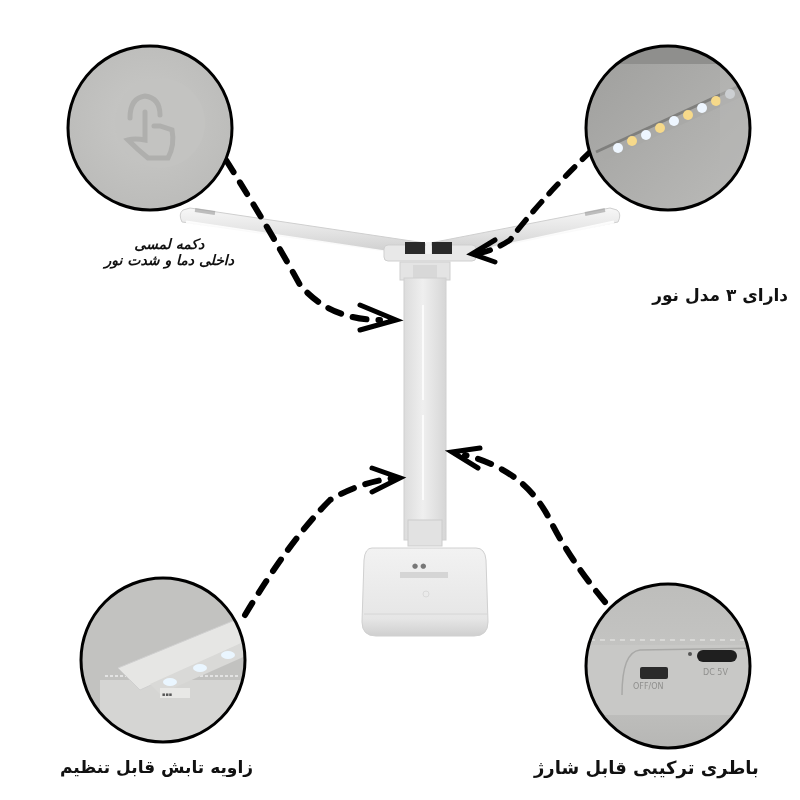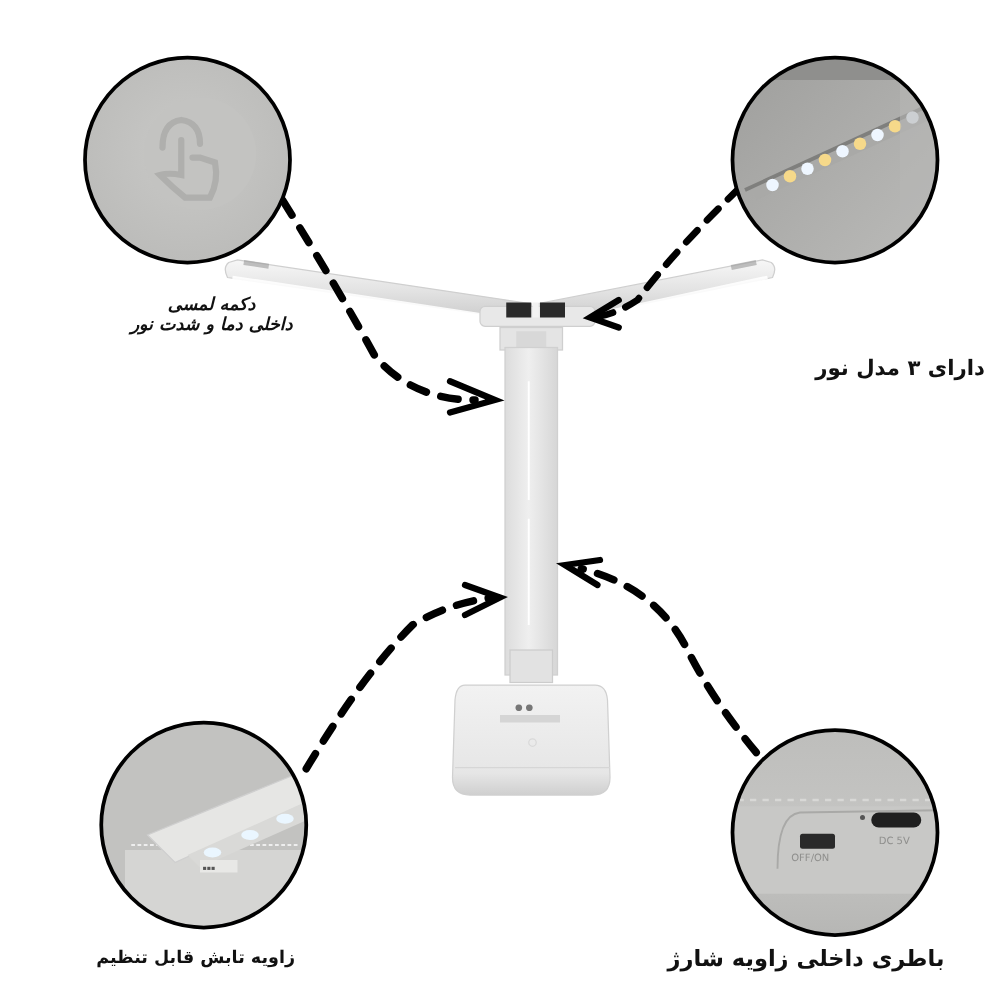--- a/index.html
+++ b/index.html
@@ -189,19 +189,19 @@
 
 <div class="caption" style="right:566px; top:236px; font-size:14px; text-align:center;font-style:italic;">
   <span class="line">دکمه لمسی</span>
   <span class="line">داخلی دما و شدت نور</span>
 </div>
 
 <div class="caption" style="right:12px; top:246px; font-size:17px; text-align:center;margin-top:40px;">
   <span class="line">دارای ۳ مدل نور</span>
 </div>
 
-<div class="caption" style="left:77px; top:758px; font-size:14px;">
+<div class="caption" style="left:60px; top:758px; font-size:17px;">
   <span class="line">زاویه تابش قابل تنظیم</span>
 </div>
 
 <div class="caption" style="left:534px; top:758px; font-size:18px;">
-  <span class="line">باطری داخلی زاویه شارژ</span>
+  <span class="line">باطری ترکیبی قابل شارژ</span>
 </div>
 
 </body></html>

